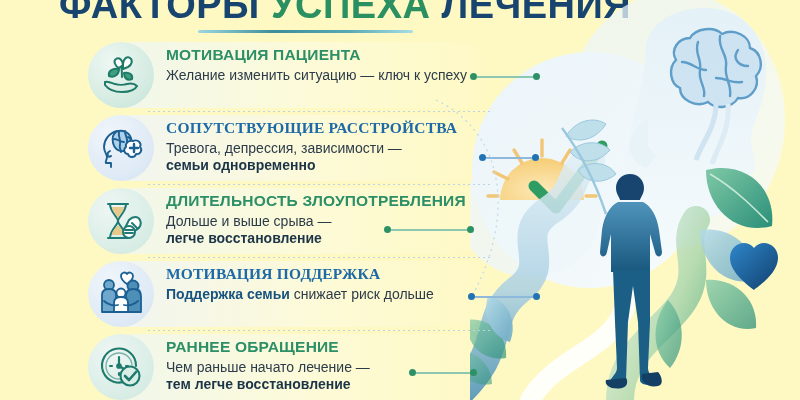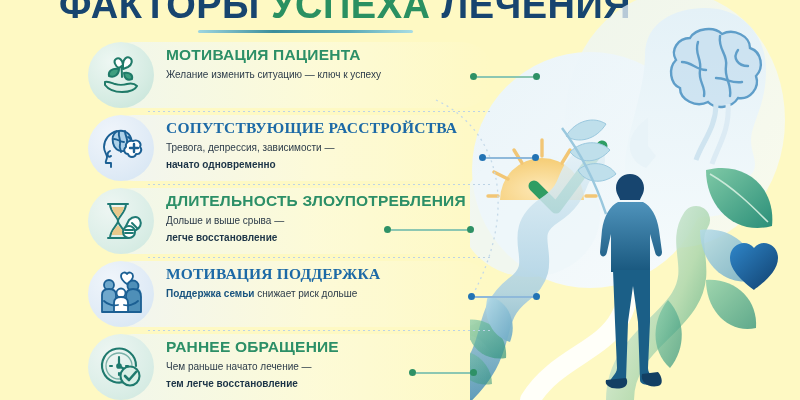--- a/index.html
+++ b/index.html
@@ -48,21 +48,21 @@
   }
   .pill.blue{background:linear-gradient(90deg,rgba(238,244,251,.85) 0%,rgba(250,252,255,.35) 55%,rgba(255,255,255,0) 100%);}
 
   .texts{position:absolute;left:166px;top:8px;right:0;z-index:2;}
   .r-title{
     font-size:15.5px;font-weight:bold;letter-spacing:.2px;margin:0 0 4px 0;line-height:17px;
   }
   .r-title.green{color:#2c8f67;}
   .r-title.blue{color:#1d6aa6;font-family:Liberation Serif, serif;}
   .r-sub{
-    font-size:10px;color:#2c3b49;line-height:16.5px;margin:0;font-weight:normal;
+    font-size:14px;color:#2c3b49;line-height:16.5px;margin:0;font-weight:normal;
   }
   .r-sub .b{font-weight:bold;color:#1c3447;}
   .r-sub .bl{font-weight:bold;color:#18537f;}
 
   
   .conn{position:absolute;z-index:3;display:flex;align-items:center;}
   .conn .dot{width:7px;height:7px;border-radius:50%;}
   .conn .bar{height:2px;flex:1;}
   .c-green .dot{background:#2e9166;}
   .c-green .bar{background:#8cc7b2;}
@@ -262,21 +262,21 @@
             <path d="M35 16 C40 14 44 18 42 22 C45 25 42 30 38 29 C37 33 31 33 30 29
                      C26 29 25 24 28 22 C27 18 31 15 35 16 Z" fill="#ffffff"></path>
             <path d="M36 19 L36 27 M32 23 L40 23" stroke-width="2.4"></path>
           </g>
         </svg>
       </div>
       <div class="texts">
         <div class="r-title blue">СОПУТСТВУЮЩИЕ РАССТРОЙСТВА</div>
         <div class="r-sub">
           <span>Тревога, депрессия, зависимости —</span><br>
-          <span class="b">начато одновременно</span>
+          <span class="b">семьи одновременно</span>
         </div>
       </div>
       <div class="conn c-blue" style="left:479px;top:43px;width:60px;">
         <span class="dot"></span>
           <span class="bar"></span>
           <span class="dot"></span>
       </div>
     </div>
 
     <div class="row">

